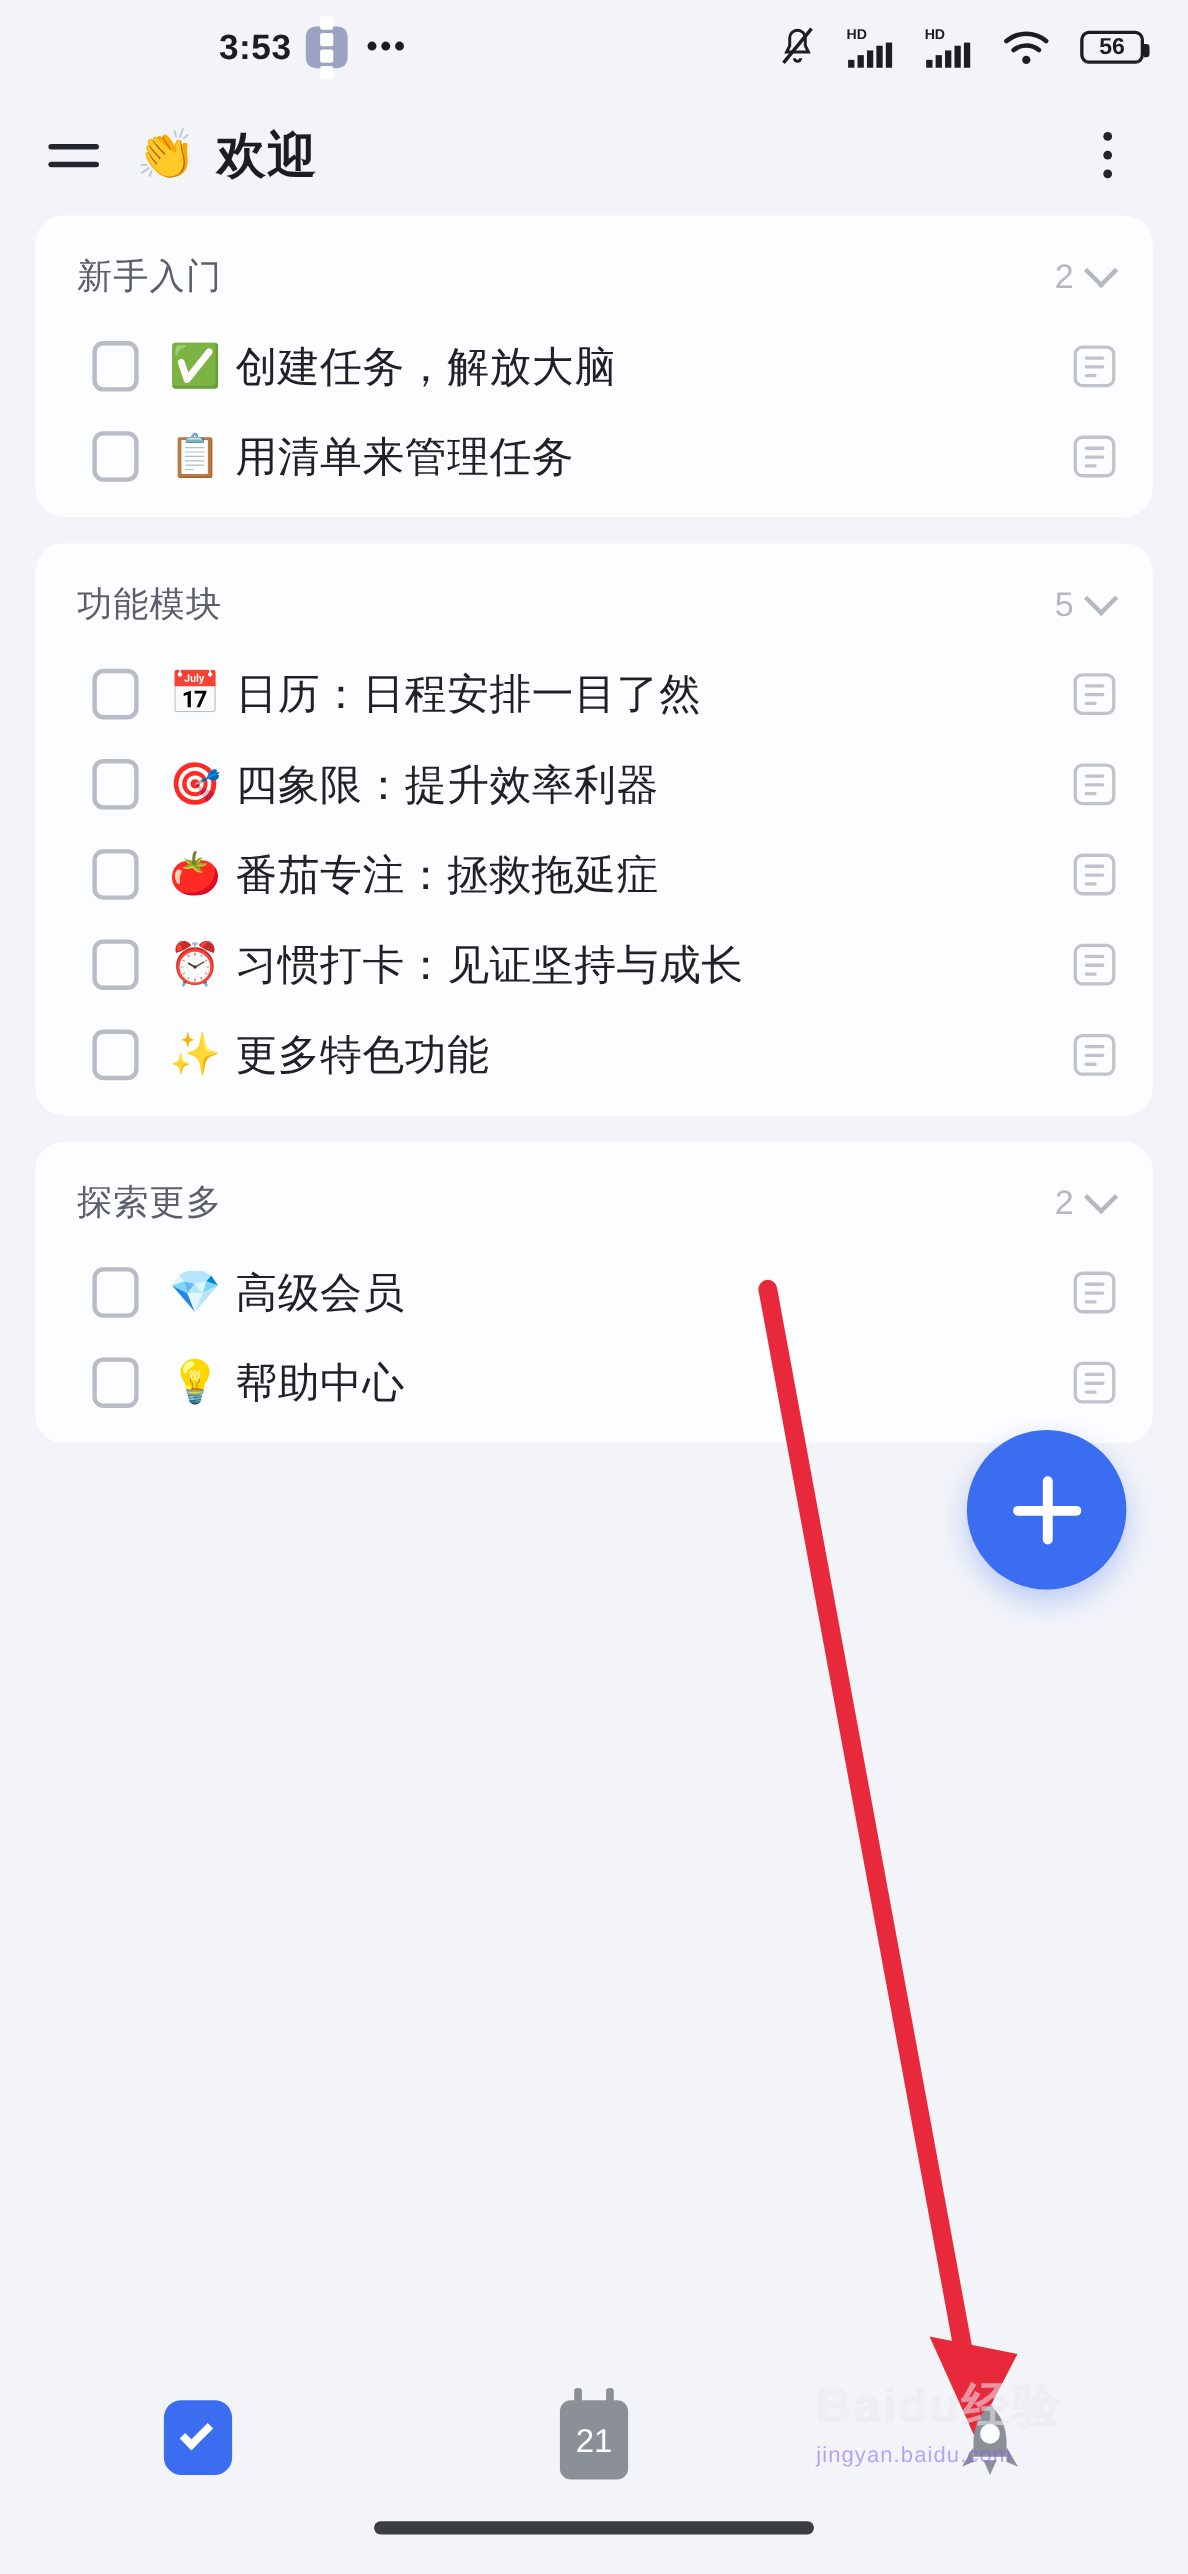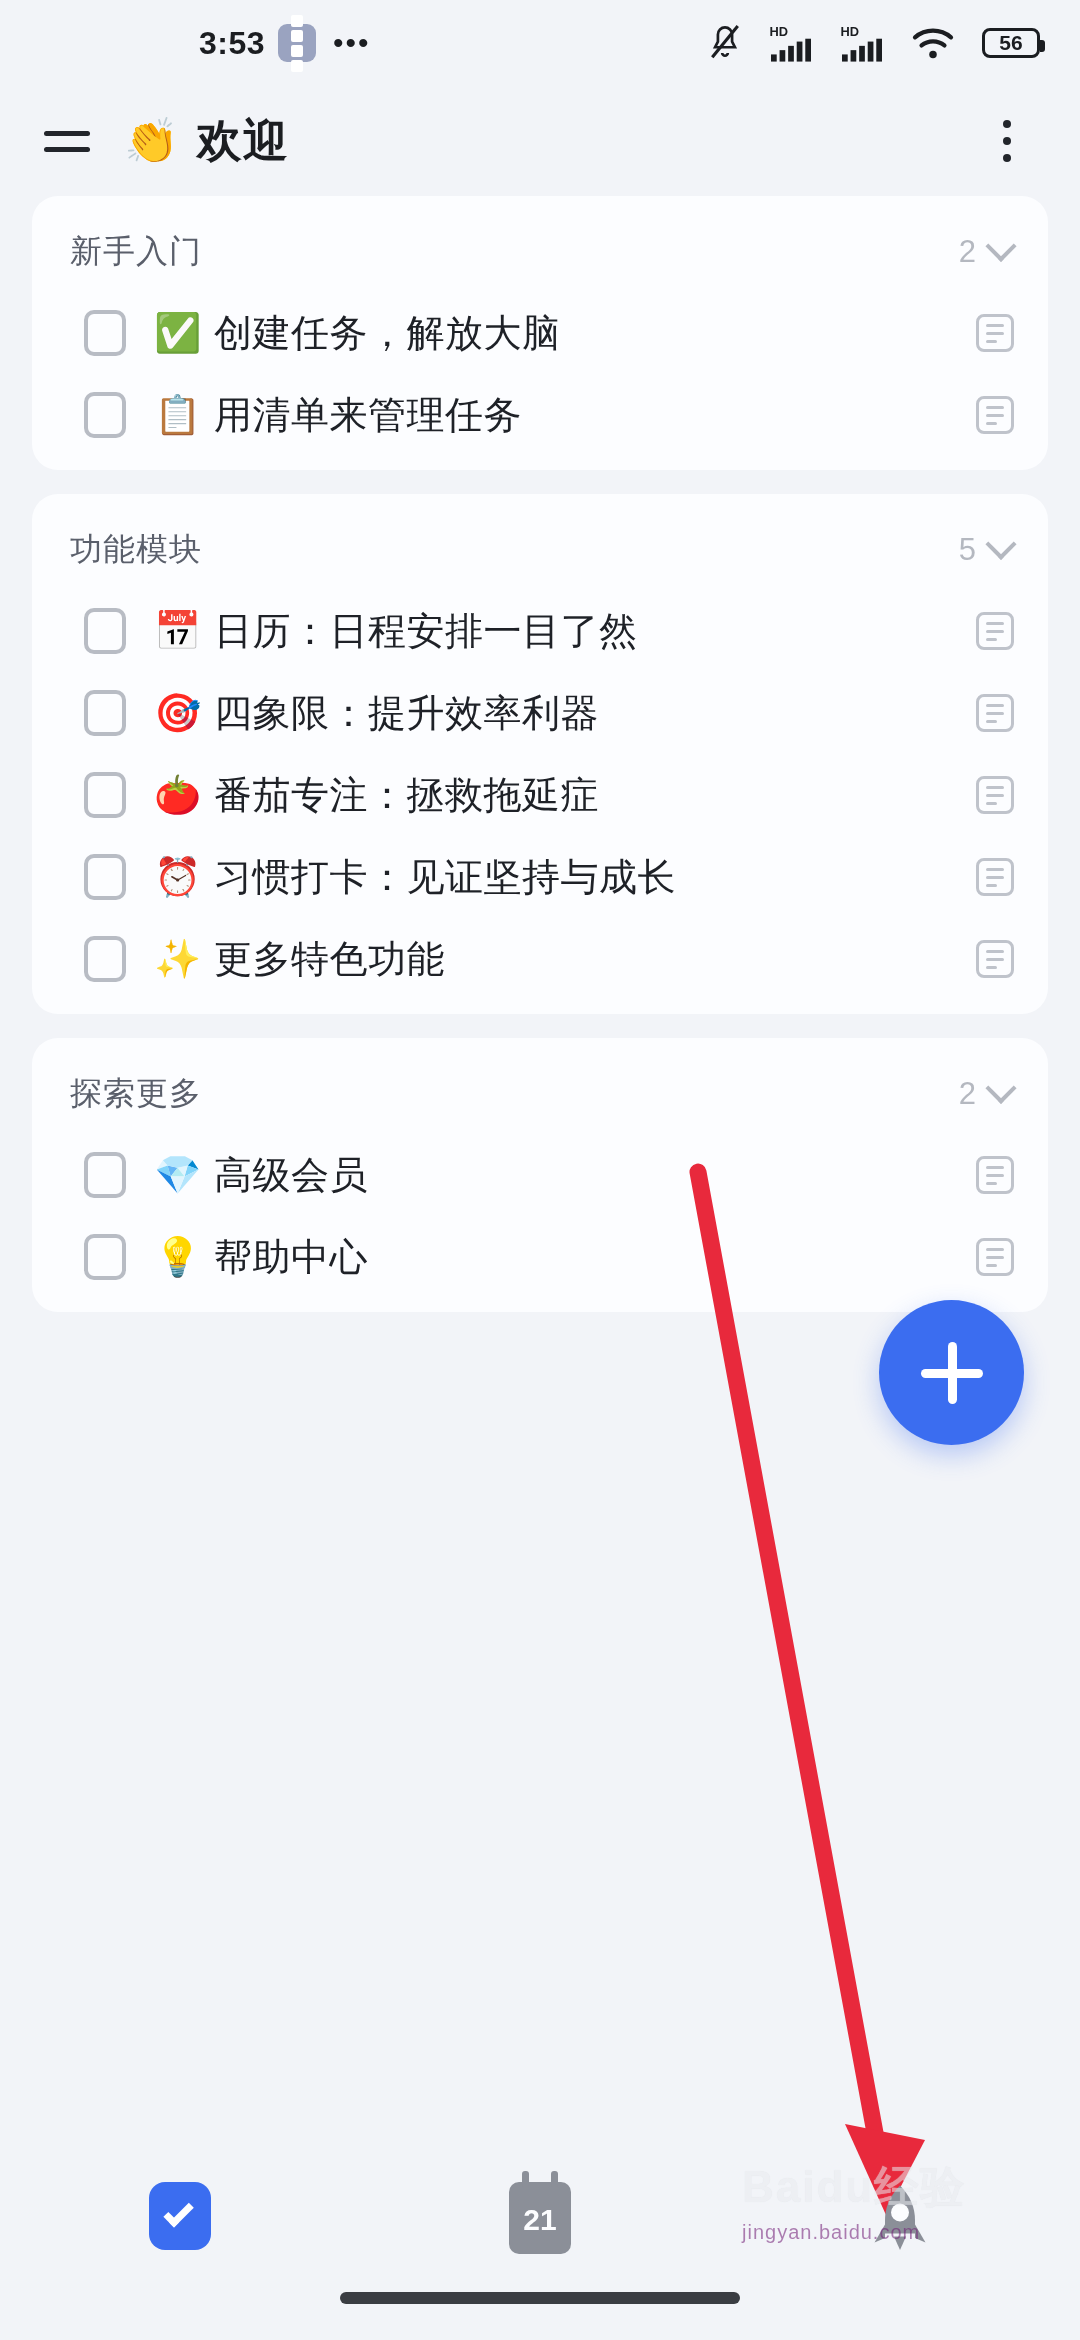--- a/index.html
+++ b/index.html
@@ -127,40 +127,40 @@
     display:flex;align-items:center;justify-content:center;
   }
   .nav-check .tick{
     width:28px;height:15px;border-left:7px solid #fff;border-bottom:7px solid #fff;
     transform:rotate(-45deg) translate(2px,-4px);
   }
   .nav-cal{
     width:62px;height:72px;border-radius:10px;background:#8b8f98;position:relative;
     display:flex;align-items:center;justify-content:center;
   }
-  .nav-cal span{ font-size:30px;color:#fcfdff;font-weight:700; margin-top:4px;}
+  .nav-cal span{ font-size:30px;color:#fcfdff;font-weight:400; margin-top:4px;}
   .nav-cal::before,.nav-cal::after{
     content:""; position:absolute; top:-11px; width:7px;height:16px;background:#8b8f98;border-radius:3px;
   }
   .nav-cal::before{ left:13px; } .nav-cal::after{ right:13px; }
   .nav-rocket{ width:66px;height:76px; position:relative; }
 
   .home-indicator{
     position:absolute; bottom:36px; left:50%; transform:translateX(-50%);
     width:400px;height:12px;border-radius:6px;background:#3a3d42;
   }
 
   
   .watermark{
     position:absolute; right:28px; bottom:96px; width:310px; 
     opacity:.55; pointer-events:none;
   }
   .wm-main{ font-size:44px; font-weight:700; color:#e9ebef; letter-spacing:2px;
             text-shadow:0 0 1px #d6d9de; }
-  .wm-sub{ font-size:20px; color:#701a75; letter-spacing:1px; margin-top:4px; }
+  .wm-sub{ font-size:20px; color:#8b5cf6; letter-spacing:1px; margin-top:4px; }
 </style>
 </head>
 <body>
 
 <div class="statusbar">
   <div class="sb-left">
     <div class="sb-time">3:53</div>
     <div class="sb-appchip">
         <i></i>
         <i></i>

